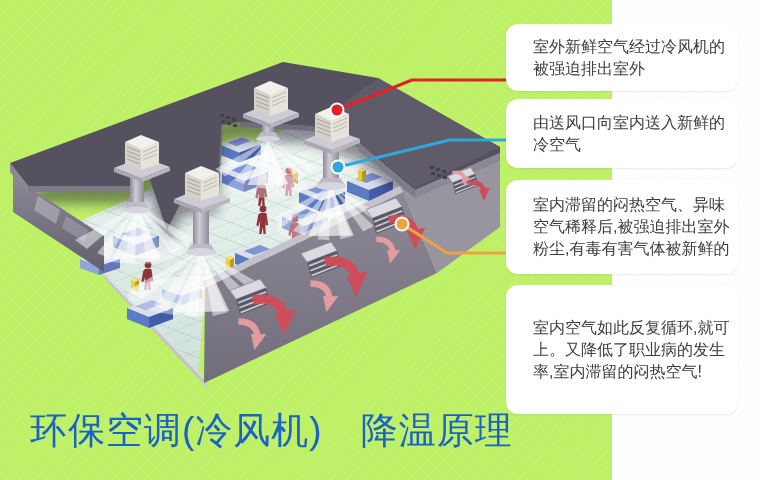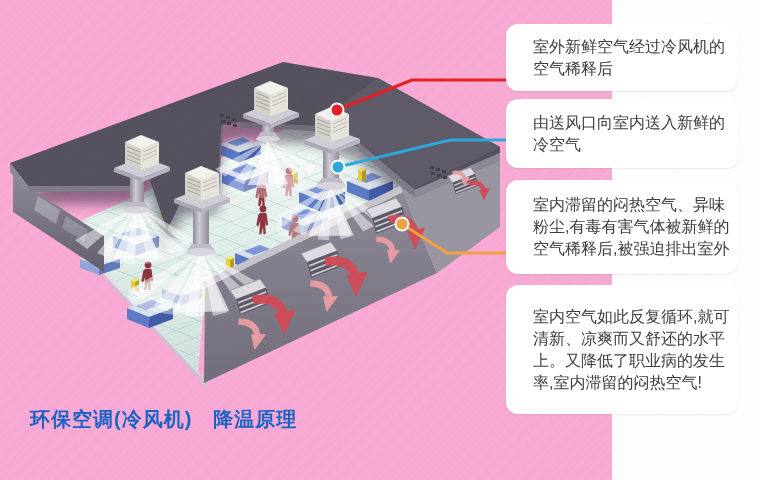--- a/index.html
+++ b/index.html
@@ -1,22 +1,22 @@
 <!DOCTYPE html>
 <html><head>
 <meta charset="utf-8">
 <style>
   html,body{margin:0;padding:0;}
   body{width:760px;height:480px;overflow:hidden;font-family:"Liberation Sans",sans-serif;}
-  .stage{position:relative;width:612px;height:480px;background:#f9a8d4;}
+  .stage{position:relative;width:612px;height:480px;background:#bef264;}
   .stage::before{content:"";position:absolute;inset:0;background:repeating-linear-gradient(135deg,rgba(255,255,255,0.05) 0 2px,transparent 2px 11px);pointer-events:none;}
   svg.art{position:absolute;left:0;top:0;}
   .callout{position:absolute;left:506px;width:232px;background:#fff;border-radius:12px;display:flex;flex-direction:column;justify-content:center;box-sizing:border-box;padding-left:27px;box-shadow:0 1px 2px rgba(60,60,90,0.10);}
   .callout .ln{font-size:16px;line-height:22px;color:#3d3d3d;white-space:nowrap;}
-  .page-title{position:absolute;left:30px;top:406px;font-size:20px;font-weight:bold;color:#1a63c6;letter-spacing:1px;white-space:nowrap;}
+  .page-title{position:absolute;left:30px;top:406px;font-size:37px;font-weight:normal;color:#1a63c6;letter-spacing:1px;white-space:nowrap;}
 </style>
 </head>
 <body>
 
 <div class="stage">
 <svg class="art" width="760" height="480" viewBox="0 0 760 480">
   <defs>
     <filter id="noise">
           <feTurbulence type="fractalNoise" baseFrequency="0.8" numOctaves="2" stitchTiles="stitch"></feTurbulence>
           <feColorMatrix type="saturate" values="0"></feColorMatrix>
@@ -257,39 +257,38 @@
     <circle cx="338" cy="167" r="6.5" fill="#2aa7dc"></circle>
     <circle cx="402" cy="224" r="6.5" fill="#f2a13c"></circle>
   </g>
 
   <rect x="0" y="0" width="760" height="480" filter="url(#noise)"></rect>
 </svg>
 
 <div class="callout" style="top:24px;height:67px;">
       <div>
         <div class="ln">室外新鲜空气经过冷风机的</div>
-        <div class="ln">空气稀释后</div>
+        <div class="ln">被强迫排出室外</div>
       </div>
     </div>
 <div class="callout" style="top:99px;height:69px;">
       <div>
         <div class="ln">由送风口向室内送入新鲜的</div>
         <div class="ln">冷空气</div>
       </div>
     </div>
 <div class="callout" style="top:180px;height:94px;">
       <div>
         <div class="ln">室内滞留的闷热空气、异味</div>
+        <div class="ln">空气稀释后,被强迫排出室外</div>
         <div class="ln">粉尘,有毒有害气体被新鲜的</div>
-        <div class="ln">空气稀释后,被强迫排出室外</div>
       </div>
     </div>
 <div class="callout" style="top:285px;height:129px;">
       <div>
         <div class="ln">室内空气如此反复循环,就可</div>
-        <div class="ln">清新、凉爽而又舒还的水平</div>
         <div class="ln">上。又降低了职业病的发生</div>
         <div class="ln">率,室内滞留的闷热空气!</div>
       </div>
     </div>
 
 <div class="page-title">环保空调(冷风机)　降温原理</div>
 </div>
 
 </body></html>

